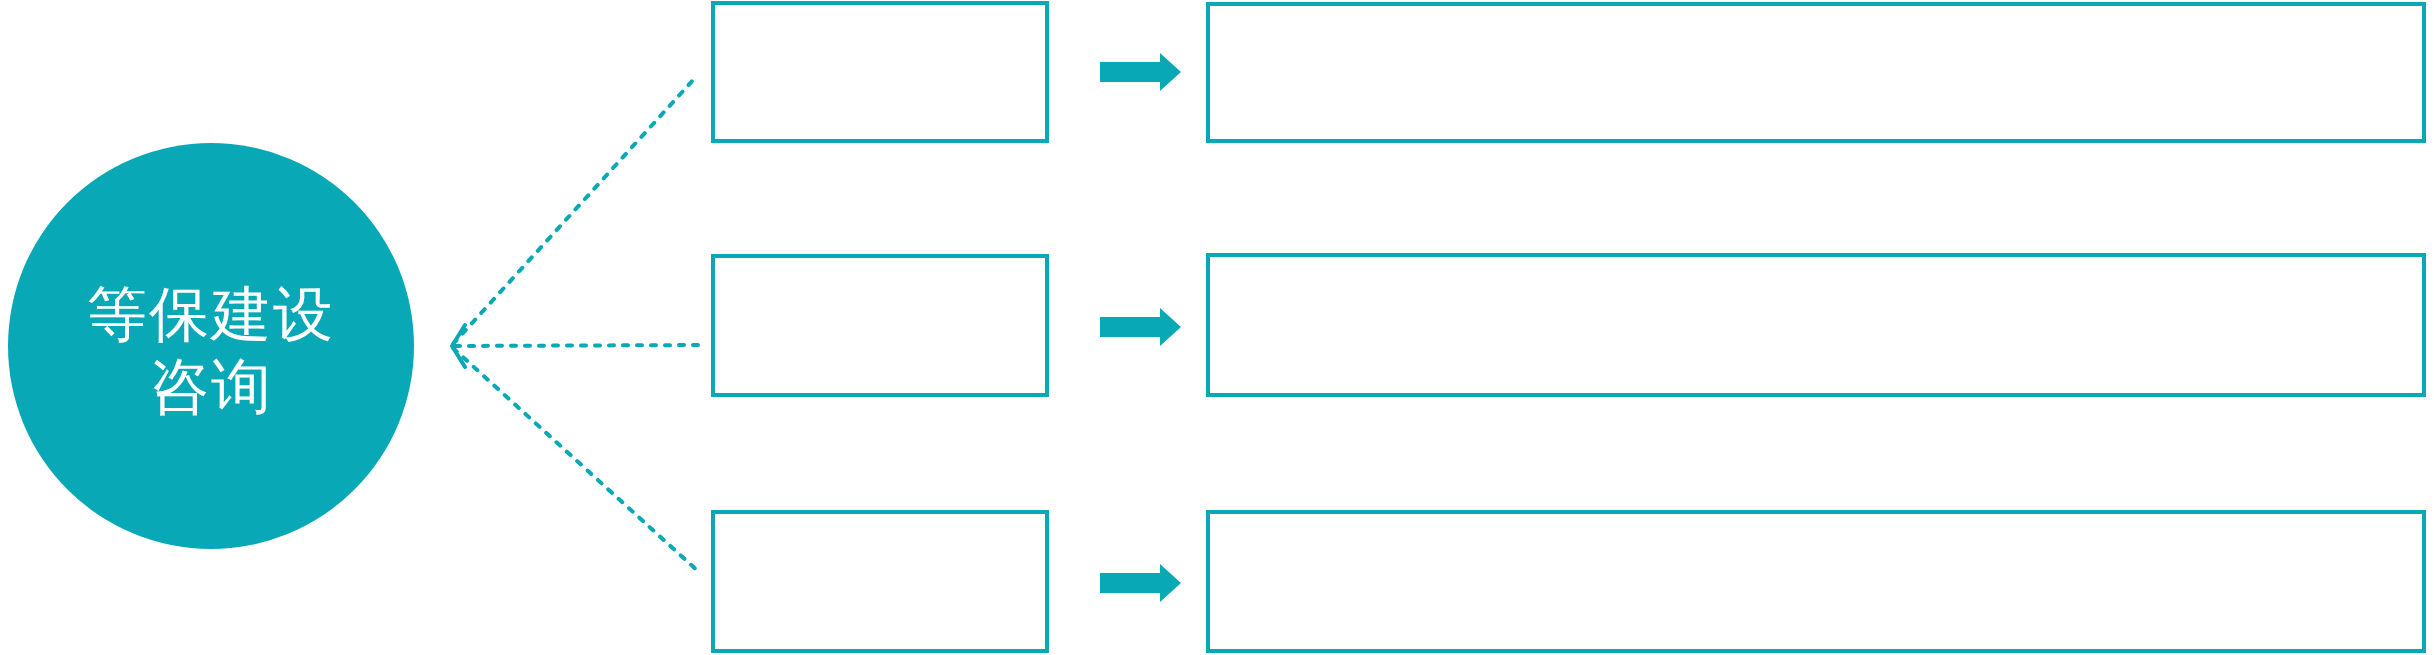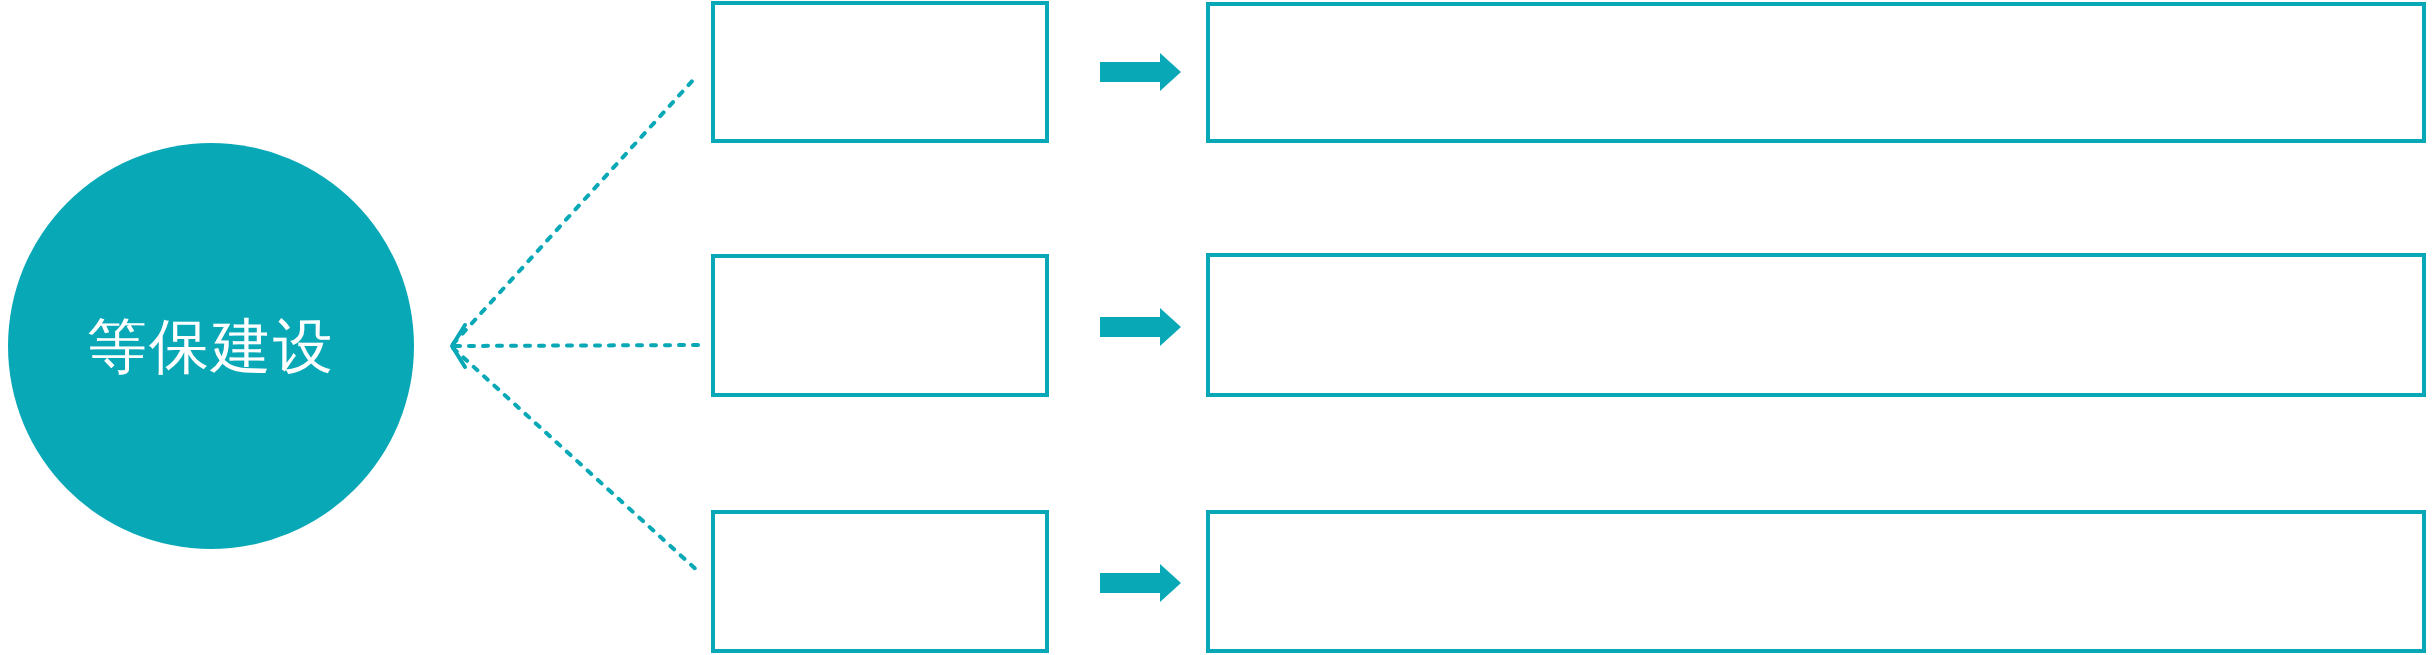--- a/index.html
+++ b/index.html
@@ -67,22 +67,23 @@
     height: 655px;
     pointer-events: none;
   }
 </style>
 </head>
 <body>
 
 <div class="stage" style="background: rgb(255, 255, 255);">
 
   <div class="topic-circle" style="background: rgb(8, 168, 183);">
-    <div class="circle-text" style="color: rgb(255, 255, 255); font-family: Liberation Mono, monospace;">
+    <div class="circle-text" style="color: rgb(255, 255, 255);">
       <span>等保建设</span>
+      <span>咨询</span>
     </div>
   </div>
 
   <svg class="connector-layer" width="2434" height="655" viewBox="0 0 2434 655" xmlns="http://www.w3.org/2000/svg">
 
     <line x1="453" y1="344" x2="694" y2="79" stroke-width="4" stroke-dasharray="5 9" stroke-linecap="round" fill="none" stroke="#08a8b7"></line>
     <line x1="455" y1="346" x2="702" y2="345" stroke-width="4" stroke-dasharray="5 9" stroke-linecap="round" fill="none" stroke="#08a8b7"></line>
     <line x1="453" y1="348" x2="700" y2="573" stroke-width="4" stroke-dasharray="5 9" stroke-linecap="round" fill="none" stroke="#08a8b7"></line>
 
     <polyline points="465,325 452,346 465,367" stroke-width="4" fill="none" stroke-linecap="round" stroke-linejoin="round" stroke="#08a8b7"></polyline>

